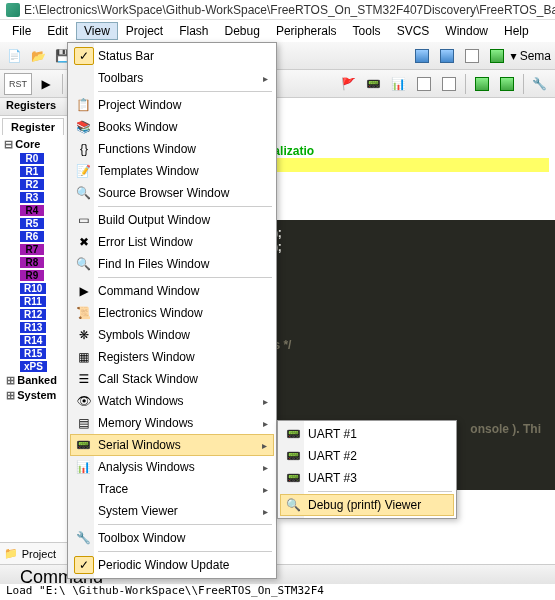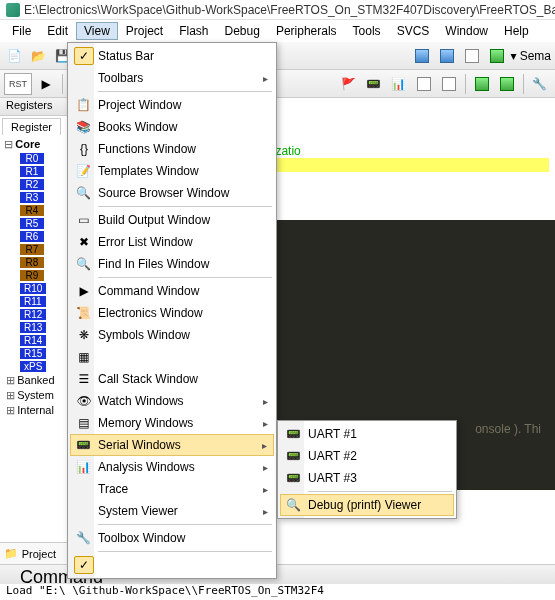--- a/index.html
+++ b/index.html
@@ -7,30 +7,30 @@
 .titlebar { height:20px; background:#fff; display:flex; align-items:center; padding:0 6px; border-bottom:1px solid #e0e0e0; overflow:hidden; white-space:nowrap; }
 .titlebar .icon { width:14px; height:14px; background:linear-gradient(135deg,#4a8,#286); border-radius:2px; margin-right:4px; flex-shrink:0; }
 .titlebar span { color:#333; }
 .menubar { height:22px; background:#fff; display:flex; align-items:center; padding:0 4px; }
 .menubar .mi { padding:2px 8px; cursor:default; }
 .menubar .mi.active { background:#d5e5f5; border:1px solid #8ab; padding:1px 7px; }
 .toolbar { height:28px; background:linear-gradient(#f8f8f8,#e8e8e8); border-bottom:1px solid #ccc; display:flex; align-items:center; padding:0 4px; gap:2px; overflow:hidden; position:relative; }
 .tbtn { width:22px; height:22px; display:flex; align-items:center; justify-content:center; border:1px solid transparent; font-size:12px; }
 .tsep { width:1px; height:20px; background:#bbb; margin:0 2px; }
 .toolbar2 { height:28px; background:linear-gradient(#f8f8f8,#e8e8e8); border-bottom:1px solid #ccc; display:flex; align-items:center; padding:0 4px; gap:3px; overflow:hidden; }
-.content { display:flex; height:400px; position:relative; }
+.content { display:flex; height:400px; position:relative;font-weight:bold; }
 .left { width:102px; background:#fff; border-right:1px solid #ccc; }
 .panel-hdr { height:18px; background:linear-gradient(#f4f4f4,#e4e4e4); border-bottom:1px solid #ccc; padding:1px 6px; font-size:11px; }
 .tab { display:inline-block; padding:2px 8px; background:#fff; border:1px solid #ccc; border-bottom:none; font-size:11px; margin:2px 12px 0 2px; }
 .reg-tree { padding:2px; font-size:11px; }
 .tree-root { padding:1px 2px; }
 .tree-root::before { content:"⊟"; margin-right:2px; color:#666; }
 .reg { display:flex; align-items:flex-end; gap:3px; padding:1px 0 1px 18px; }
 .reg .rname { background:#1a33d9; color:#fff; padding:0 4px; font-size:10px; min-width:24px; text-align:center; }
-.reg .rname.gray { background:#a16207; color:#000; }
+.reg .rname.gray { background:#a21caf; color:#000; }
 .reg-bottom { padding:1px 2px 1px 4px; font-size:11px; }
 .reg-bottom::before { content:"⊞"; margin-right:2px; color:#666; }
 .proj-tab { height:22px; border-top:1px solid #ccc; padding:2px 4px; font-size:11px; display:flex; align-items:center; gap:4px; }
 .right { flex:1; background:#fff; position:relative; overflow:hidden; }
 .code { background:#272822; color:#f8f8f2; font-family:Consolas,monospace; font-size:12px; padding:6px; position:absolute; left:0; right:0; }
 .code.top { top:40px; height:30px; background:#fff; color:#333; }
 .code.top .cmt { color:#0a0; } 
 .code.top .hl { background:#ffff66; display:block; }
 .filetab { position:absolute; top:100px; left:0; background:#f0f0f0; border:1px solid #ccc; padding:3px 10px; font-size:11px; display:flex; align-items:center; gap:4px; }
 .code.main { top:122px; height:270px; } .ty { color:#66d9ef; font-style:italic; } .fn { color:#a6e22e; } .cm { color:#75715e; }
@@ -186,21 +186,20 @@
           </div>
           <div class="reg">
             <span class="rname">R15</span>
           </div>
           <div class="reg">
             <span class="rname">xPS</span>
           </div>
         </div>
       <div class="reg-bottom">Banked</div>
       <div class="reg-bottom">System</div>
-      <div class="reg-bottom">Internal</div>
     </div>
   </div>
   <div class="right">
     <div class="code top">
       <div style="padding-left:40px;"><span class="cmt">/* essential Board initializatio</span></div>
       <div class="hl"><span style="background:#ffff66;"><span>B51C</span>&nbsp;&nbsp;&nbsp;&nbsp;&nbsp;&nbsp;<span>PUSH</span>&nbsp;&nbsp;&nbsp;&nbsp;&nbsp;&nbsp;&nbsp;&nbsp;&nbsp;<span>{r2-r4,lr}</span></span></div>
     </div>
     <div class="filetab">
       <span>📄</span>
       <span>startup_stm32f407xx.s</span>
@@ -284,20 +283,21 @@
   <div class="dd-item">
       <div class="dd-ico">📜</div>
       <span>Electronics Window</span>
     </div>
   <div class="dd-item">
       <div class="dd-ico">❋</div>
       <span>Symbols Window</span>
     </div>
   <div class="dd-item">
       <div class="dd-ico">▦</div>
+      <span>Registers Window</span>
     </div>
   <div class="dd-item">
       <div class="dd-ico">☰</div>
       <span>Call Stack Window</span>
     </div>
   <div class="dd-item sub">
       <div class="dd-ico">👁</div>
       <span>Watch Windows</span>
     </div>
   <div class="dd-item sub">
@@ -321,20 +321,21 @@
       <span>System Viewer</span>
     </div>
   <div class="dd-sep"></div>
   <div class="dd-item">
       <div class="dd-ico">🔧</div>
       <span>Toolbox Window</span>
     </div>
   <div class="dd-sep"></div>
   <div class="dd-item">
       <div class="dd-ico chk">✓</div>
+      <span>Periodic Window Update</span>
     </div>
 </div>
 
 <div class="submenu">
   <div class="dd-item">
       <div class="dd-ico">📟</div>
       <span>UART #1</span>
     </div>
   <div class="dd-item">
       <div class="dd-ico">📟</div>

